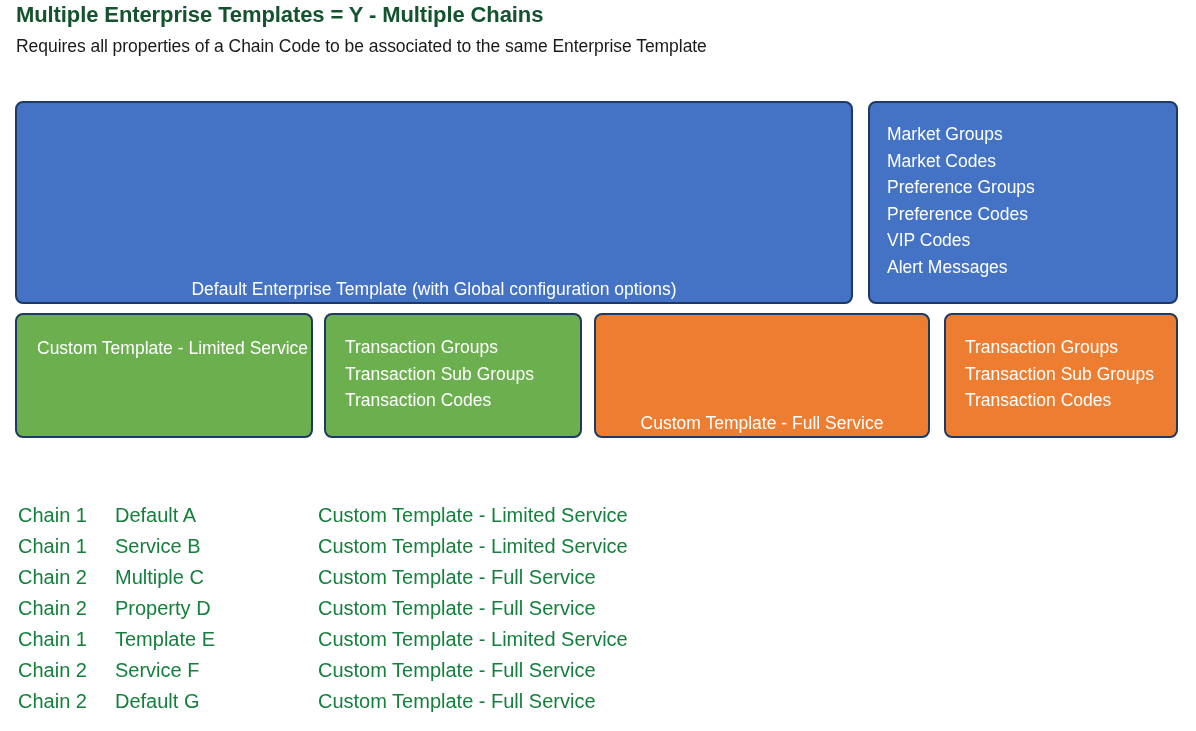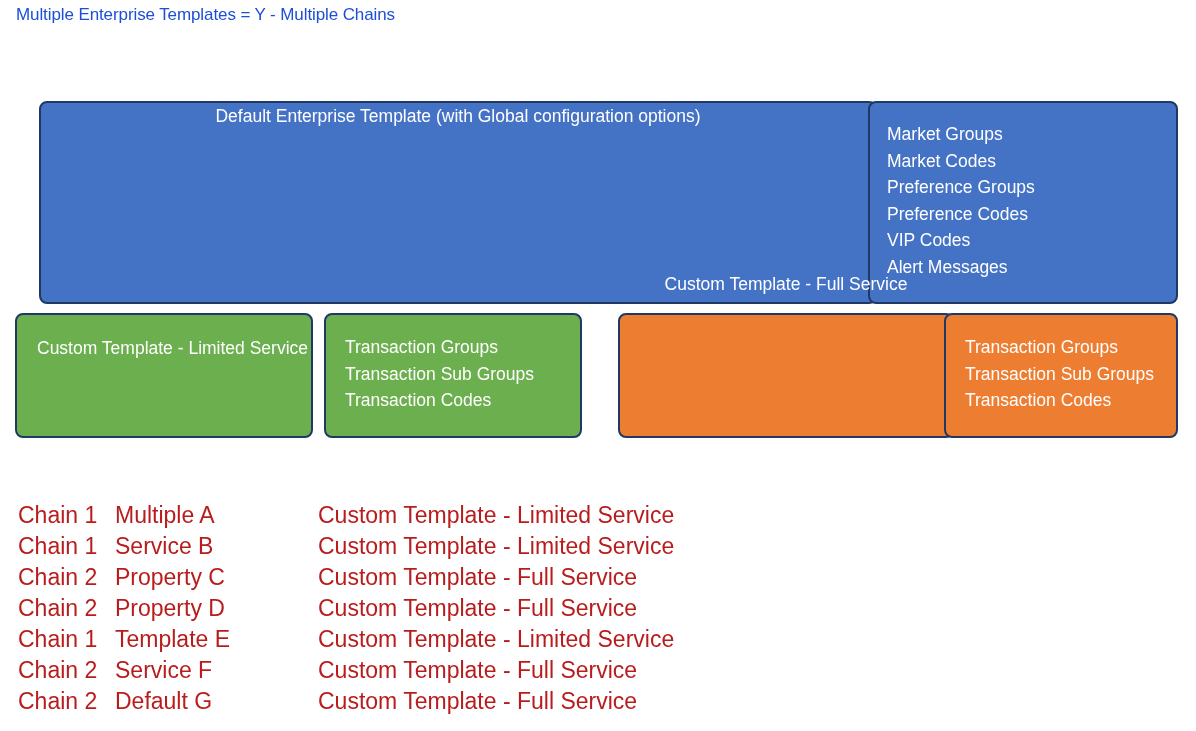--- a/index.html
+++ b/index.html
@@ -17,24 +17,24 @@
   }
 
   
   #heading-block {
     position: absolute;
     left: 16px;
     top: 4px;
     width: 1160px;
   }
   #title-text {
-    font-size: 17px;
-    font-weight: normal;
+    font-size: 22px;
+    font-weight: bold;
     letter-spacing: -0.1px;
-    color: #1d4ed8;
+    color: #14532d;
     line-height: 22px;
     white-space: nowrap;
   }
   #subtitle-text {
     font-size: 17.5px;
     font-weight: normal;
     color: #1a1a1a;
     line-height: 22px;
     margin-top: 9px;
     white-space: nowrap;
@@ -57,25 +57,24 @@
     display: block;
     white-space: pre-line;
   }
 
   .shape-blue   { background: #4472C4; }
   .shape-green  { background: #6CAF4F; }
   .shape-orange { background: #ED7D31; }
 
   
   .center-label {
-    align-items: flex-start;
+    align-items: flex-end;
     justify-content: center;
     text-align: center;
     padding: 0 14px;
-    margin-left: 24px;
   }
   
   .list-label {
     align-items: flex-start;
     justify-content: flex-start;
     text-align: left;
   }
 
   
   #box-default-template {
@@ -107,36 +106,37 @@
 
   
   #property-table {
     position: absolute;
     left: 18px;
     top: 500px;
     width: 800px;
     border-collapse: collapse;
   }
   #property-table td {
-    font-size: 23px;
+    font-size: 20px;
     line-height: 31px;
-    color: #b91c1c;
+    color: #15803d;
     padding: 0;
     white-space: nowrap;
     vertical-align: top;
   }
   #property-table td.col-chain    { width: 97px; }
   #property-table td.col-property { width: 203px; }
   #property-table td.col-template { width: 500px; }
 </style>
 </head>
 <body>
 
 <div id="heading-block">
   <div id="title-text">Multiple Enterprise Templates = Y - Multiple Chains</div>
+  <div id="subtitle-text">Requires all properties of a Chain Code to be associated to the same Enterprise Template</div>
 </div>
 
 <div class="shape shape-blue center-label" id="box-default-template">
   <span class="shape-text">Default Enterprise Template (with Global configuration options)</span>
 </div>
 
 <div class="shape shape-blue list-label" id="box-global-codes">
   <span class="shape-text">Market Groups
 Market Codes
 Preference Groups
@@ -162,31 +162,31 @@
 <div class="shape shape-orange list-label" id="box-full-transactions">
   <span class="shape-text">Transaction Groups
 Transaction Sub Groups
 Transaction Codes</span>
 </div>
 
 <table id="property-table">
   <tbody id="property-table-body">
       <tr>
         <td class="col-chain">Chain 1</td>
-        <td class="col-property">Multiple A</td>
+        <td class="col-property">Default A</td>
         <td class="col-template">Custom Template - Limited Service</td>
       </tr>
       <tr>
         <td class="col-chain">Chain 1</td>
         <td class="col-property">Service B</td>
         <td class="col-template">Custom Template - Limited Service</td>
       </tr>
       <tr>
         <td class="col-chain">Chain 2</td>
-        <td class="col-property">Property C</td>
+        <td class="col-property">Multiple C</td>
         <td class="col-template">Custom Template - Full Service</td>
       </tr>
       <tr>
         <td class="col-chain">Chain 2</td>
         <td class="col-property">Property D</td>
         <td class="col-template">Custom Template - Full Service</td>
       </tr>
       <tr>
         <td class="col-chain">Chain 1</td>
         <td class="col-property">Template E</td>

